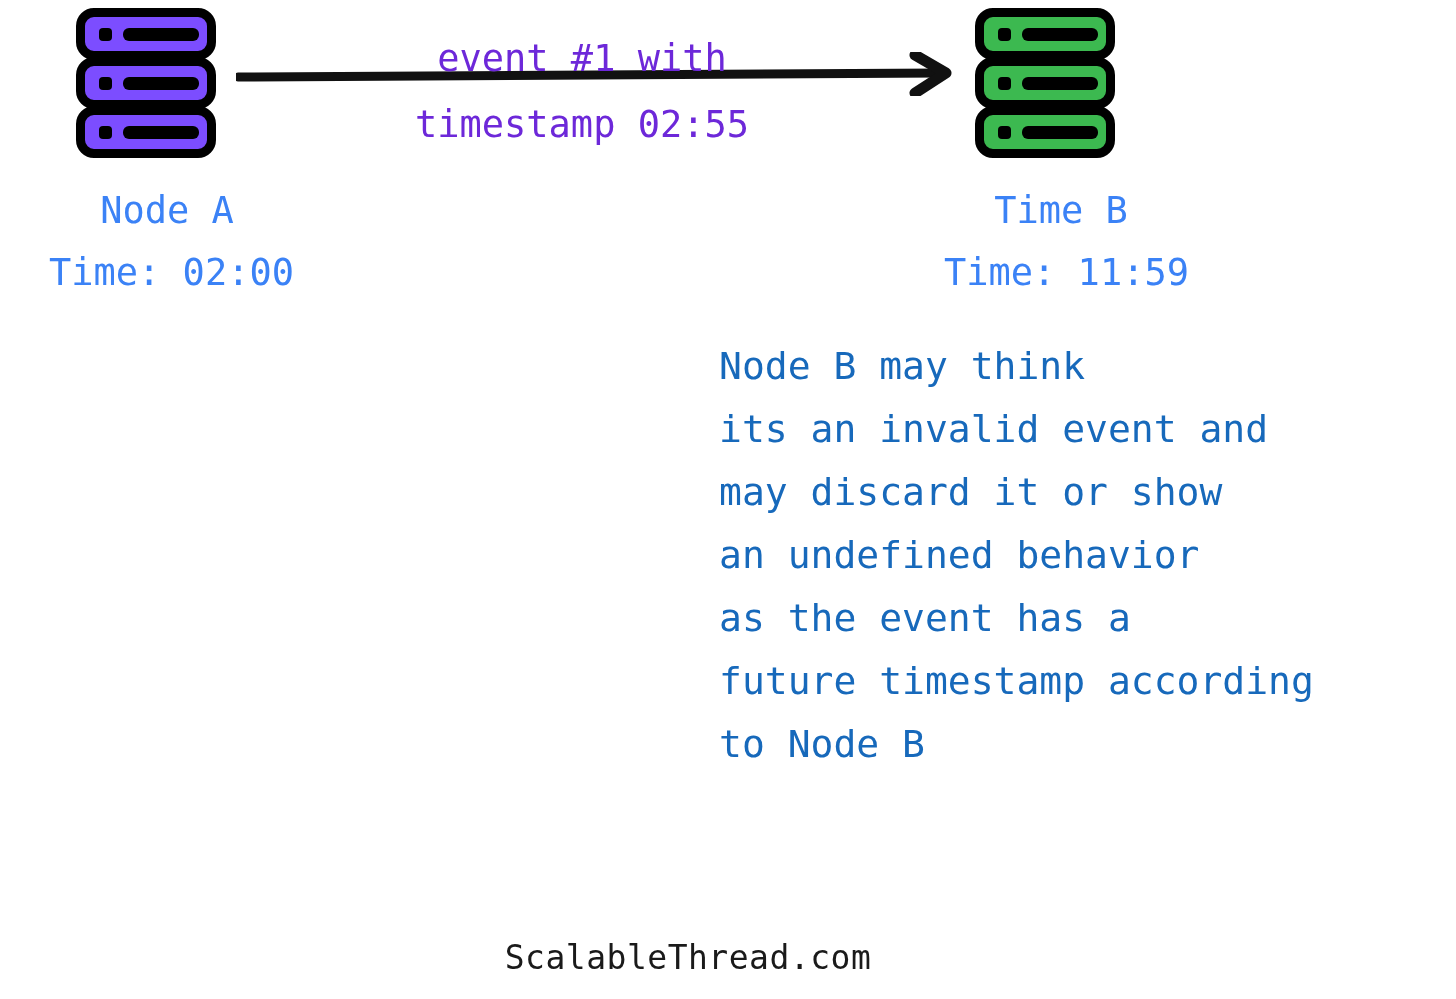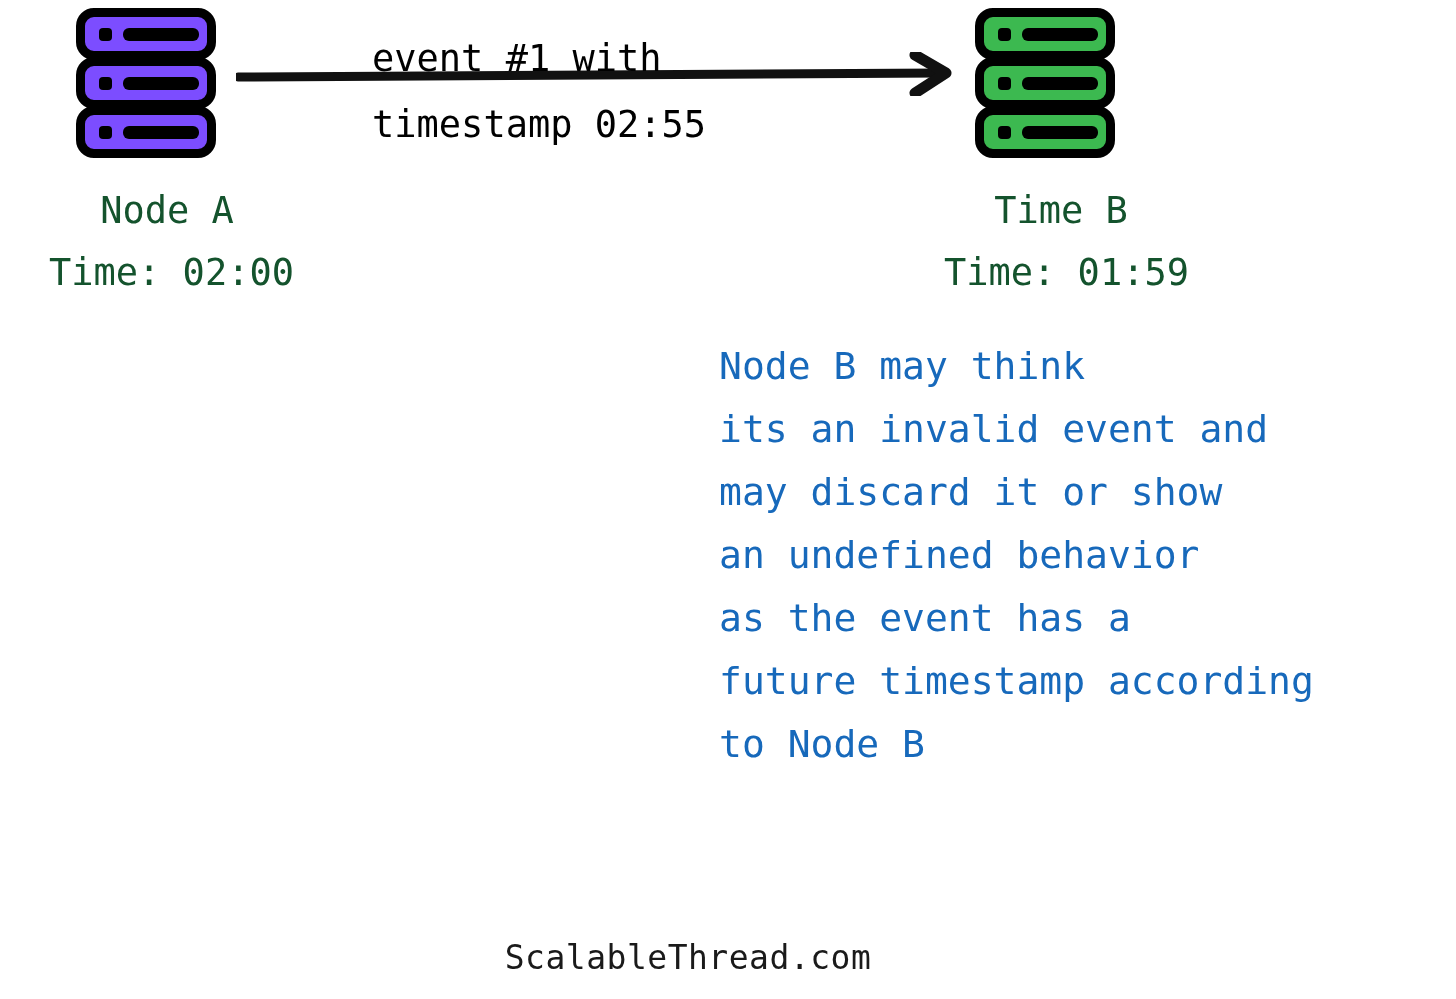--- a/index.html
+++ b/index.html
@@ -83,34 +83,35 @@
     width: 732px;
     height: 44px;
   }
 
   
   .arrow-label {
     position: absolute;
     left: 372px;
     top: 26px;
     width: 420px;
+    text-align: center;
     font-size: 37px;
     line-height: 66px;
     letter-spacing: 0px;
-    color: #000000;
+    color: #6d28d9;
     white-space: nowrap;
   }
   .arrow-label .l2 { display: block; }
 
   
   .node-caption {
     position: absolute;
     font-size: 37px;
     line-height: 62px;
-    color: #14532d;
+    color: #3b82f6;
     white-space: nowrap;
   }
   .node-caption .name { display: block; text-align: center; }
   .node-caption .time { display: block; text-align: center; padding-left: 13px; }
 
   #caption-a { left: 0px; top: 180px; width: 330px; }
   #caption-a .name { padding-left: 4px; }
   #caption-b { left: 895px; top: 180px; width: 330px; }
   #caption-b .name { padding-left: 2px; }
 
@@ -186,21 +187,21 @@
     <span class="l2">timestamp 02:55</span>
   </div>
 
   <div class="node-caption" id="caption-a">
     <span class="name">Node A</span>
     <span class="time">Time: 02:00</span>
   </div>
 
   <div class="node-caption" id="caption-b">
     <span class="name">Time B</span>
-    <span class="time">Time: 01:59</span>
+    <span class="time">Time: 11:59</span>
   </div>
 
   <div class="annotation">
     <span>Node B may think</span>
     <span>its an invalid event and</span>
     <span>may discard it or show</span>
     <span>an undefined behavior</span>
     <span>as the event has a</span>
     <span>future timestamp according</span>
     <span>to Node B</span>

